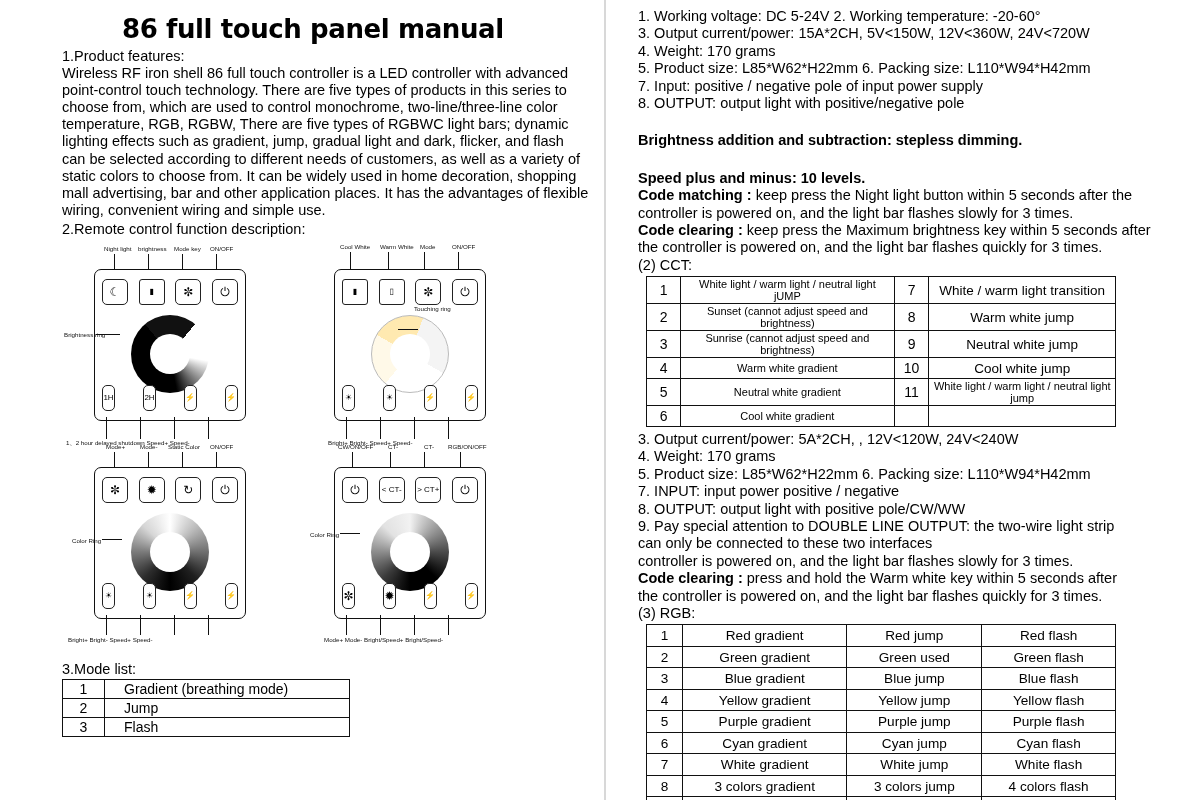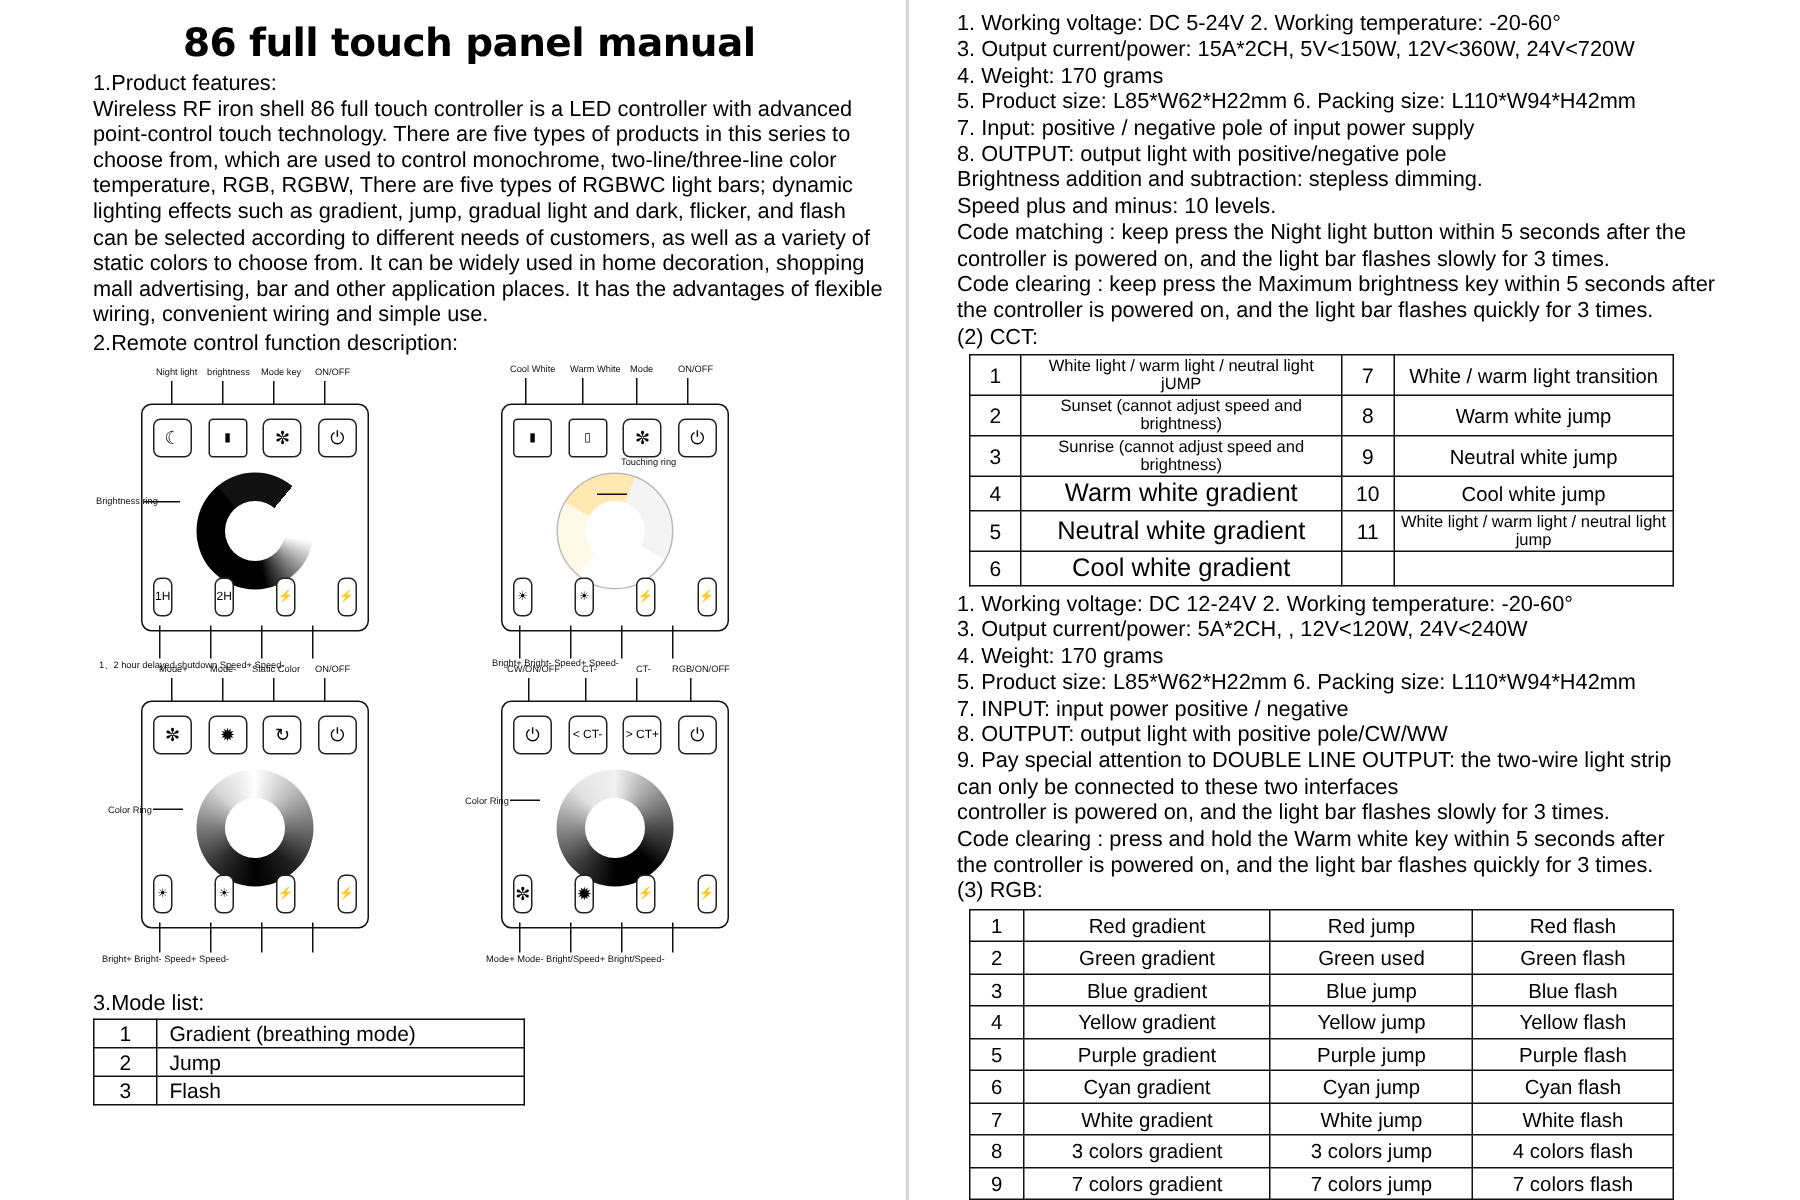--- a/index.html
+++ b/index.html
@@ -85,34 +85,34 @@
   }
   .tick { position: absolute; background: #111; width: 1px; }
   .tickh { position: absolute; background: #111; height: 1px; }
 
   
   table.t { border-collapse: collapse; }
   table.t td { border: 1.3px solid #111; font-size: 14px; padding: 1px 4px; }
   .num { width: 42px; text-align: center; }
 
   .dimmer-wrap { margin-top: 2px; }
-  .dimmer-wrap td.v { width: 245px; padding-left: 8px; }
+  .dimmer-wrap td.v { width: 245px; padding-left: 19px; }
 
   
   .col-right {
     position: absolute; left: 606px; top: 0; width: 594px; height: 800px;
     padding: 8px 16px 0 32px;
   }
   .spec { font-size: 14.5px; line-height: 1.2; margin: 0; }
-  .bold { font-weight: normal; }
+  .bold { font-weight: bold; margin-top: 20px; }
 
   table.cct { width: 470px; margin: 2px 0 4px 8px; }
   table.cct td { height: 21px; }
   table.cct td.n { width: 36px; text-align: center; }
-  table.cct td.a { width: 230px; text-align: center; font-size: 17px; }
+  table.cct td.a { width: 230px; text-align: center; font-size: 11px; }
   table.cct td.b { width: 200px; text-align: center; font-size: 13.5px; margin-left: 28px; }
   table.cct td.small { font-size: 11px; }
 
   table.rgb { width: 470px; margin: 2px 0 0 8px; }
   table.rgb td { height: 21.5px; text-align: center; font-size: 13.6px; }
   table.rgb td.n { width: 36px; }
 </style>
 </head>
 <body>
 
@@ -415,21 +415,20 @@
       </tr>
       <tr>
         <td class="n">6</td>
         <td class="a">Cool white gradient</td>
         <td class="n"></td>
         <td class="b"></td>
       </tr>
     </tbody>
       </table>
 
-    <p class="spec">1. Working voltage: DC 12-24V          2. Working temperature: -20-60°</p>
     <p class="spec">3. Output current/power: 5A*2CH, , 12V&lt;120W, 24V&lt;240W</p>
     <p class="spec">4. Weight: 170 grams</p>
     <p class="spec">5. Product size: L85*W62*H22mm     6. Packing size: L110*W94*H42mm</p>
     <p class="spec">7. INPUT: input power positive / negative</p>
     <p class="spec">8. OUTPUT: output light with positive pole/CW/WW</p>
     <p class="spec">9. Pay special attention to DOUBLE LINE OUTPUT: the two-wire light strip</p>
     <p class="spec">     can only be connected to these two interfaces</p>
 
     <p class="spec">controller is powered on, and the light bar flashes slowly for 3 times.</p>
     <p class="spec"><span class="bold">Code clearing :</span>

